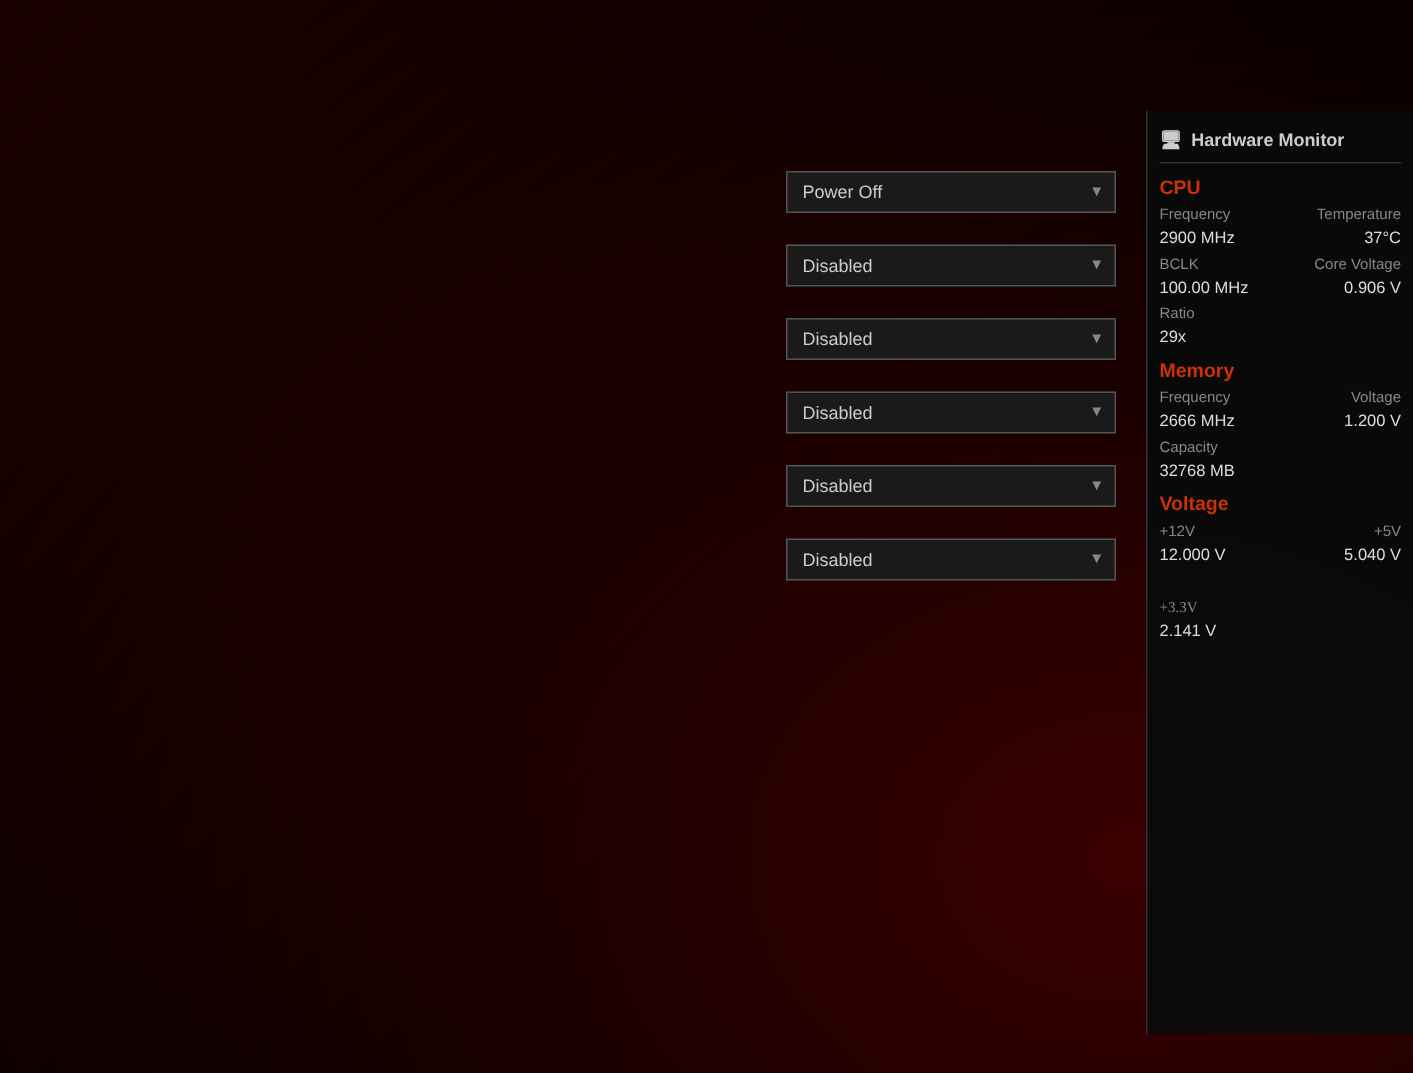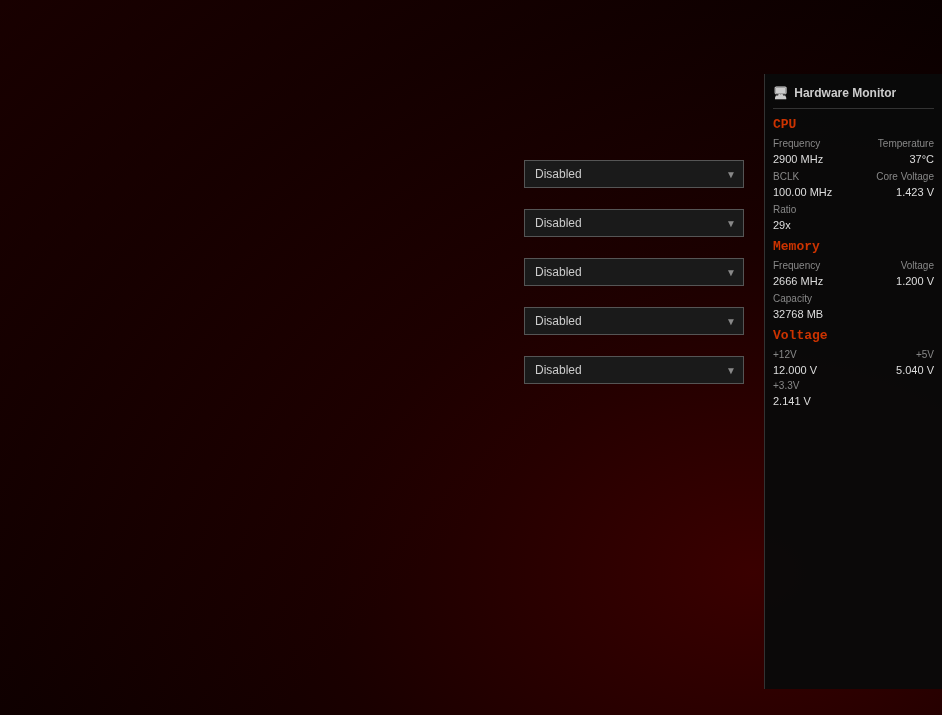--- a/index.html
+++ b/index.html
@@ -136,21 +136,20 @@
       gap: 6px;
       border-bottom: 1px solid #333;
       margin-bottom: 8px;
     }
 
     .hw-section-title {
       color: #cc3300;
       font-size: 13px;
       font-weight: 600;
       margin: 8px 0 6px 0;
-      font-family: Liberation Mono, monospace;
     }
 
     .hw-row {
       display: flex;
       justify-content: space-between;
       margin-bottom: 4px;
       gap: 28px;
     }
 
     .hw-label {
@@ -379,20 +378,27 @@
 
       <div class="breadcrumb-bar">
         <span class="breadcrumb-back">←</span>
         <span class="breadcrumb-text">Advanced\APM Configuration</span>
       </div>
 
       <div class="settings-area">
 
         <div class="setting-row">
           <span class="setting-label">Restore AC Power Loss</span>
+          <div class="select-wrapper">
+            <select>
+              <option>Power Off</option>
+              <option>Power On</option>
+              <option>Last State</option>
+            </select>
+          </div>
         </div>
 
         <div class="setting-row">
           <span class="setting-label">CEC Ready</span>
           <div class="select-wrapper">
             <select>
               <option>Disabled</option>
               <option>Enabled</option>
             </select>
           </div>
@@ -464,21 +470,21 @@
         <span class="hw-value">2900 MHz</span>
         <span class="hw-value">37°C</span>
       </div>
 
       <div class="hw-row" style="margin-top:6px;">
         <span class="hw-label">BCLK</span>
         <span class="hw-label">Core Voltage</span>
       </div>
       <div class="hw-row">
         <span class="hw-value">100.00 MHz</span>
-        <span class="hw-value">1.423 V</span>
+        <span class="hw-value">0.906 V</span>
       </div>
 
       <div class="hw-row" style="margin-top:6px;">
         <span class="hw-label">Ratio</span>
       </div>
       <div class="hw-row">
         <span class="hw-value">29x</span>
       </div>
 
       <div class="hw-section-title">Memory</div>
@@ -503,21 +509,21 @@
 
       <div class="hw-row">
         <span class="hw-label">+12V</span>
         <span class="hw-label">+5V</span>
       </div>
       <div class="hw-row">
         <span class="hw-value">12.000 V</span>
         <span class="hw-value">5.040 V</span>
       </div>
 
-      <div class="hw-row" style="margin-top:4px;">
+      <div class="hw-row" style="margin-top:24px;font-family:Liberation Serif, serif;">
         <span class="hw-label">+3.3V</span>
       </div>
       <div class="hw-row">
         <span class="hw-value">2.141 V</span>
       </div>
     </div>
 
   </div>
 
   <div class="footer-bar">

